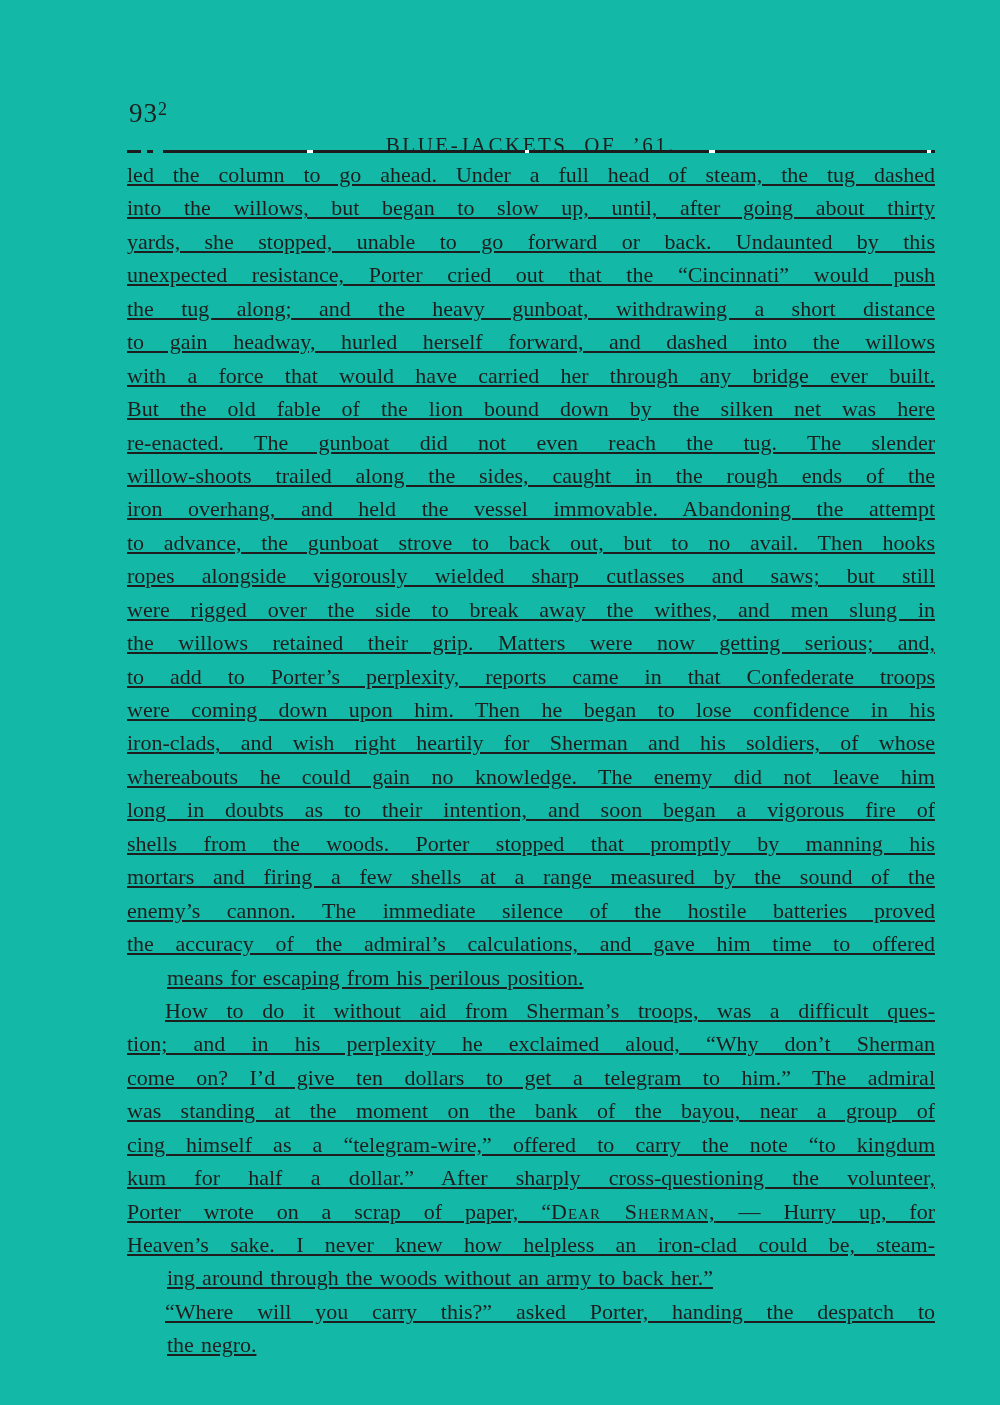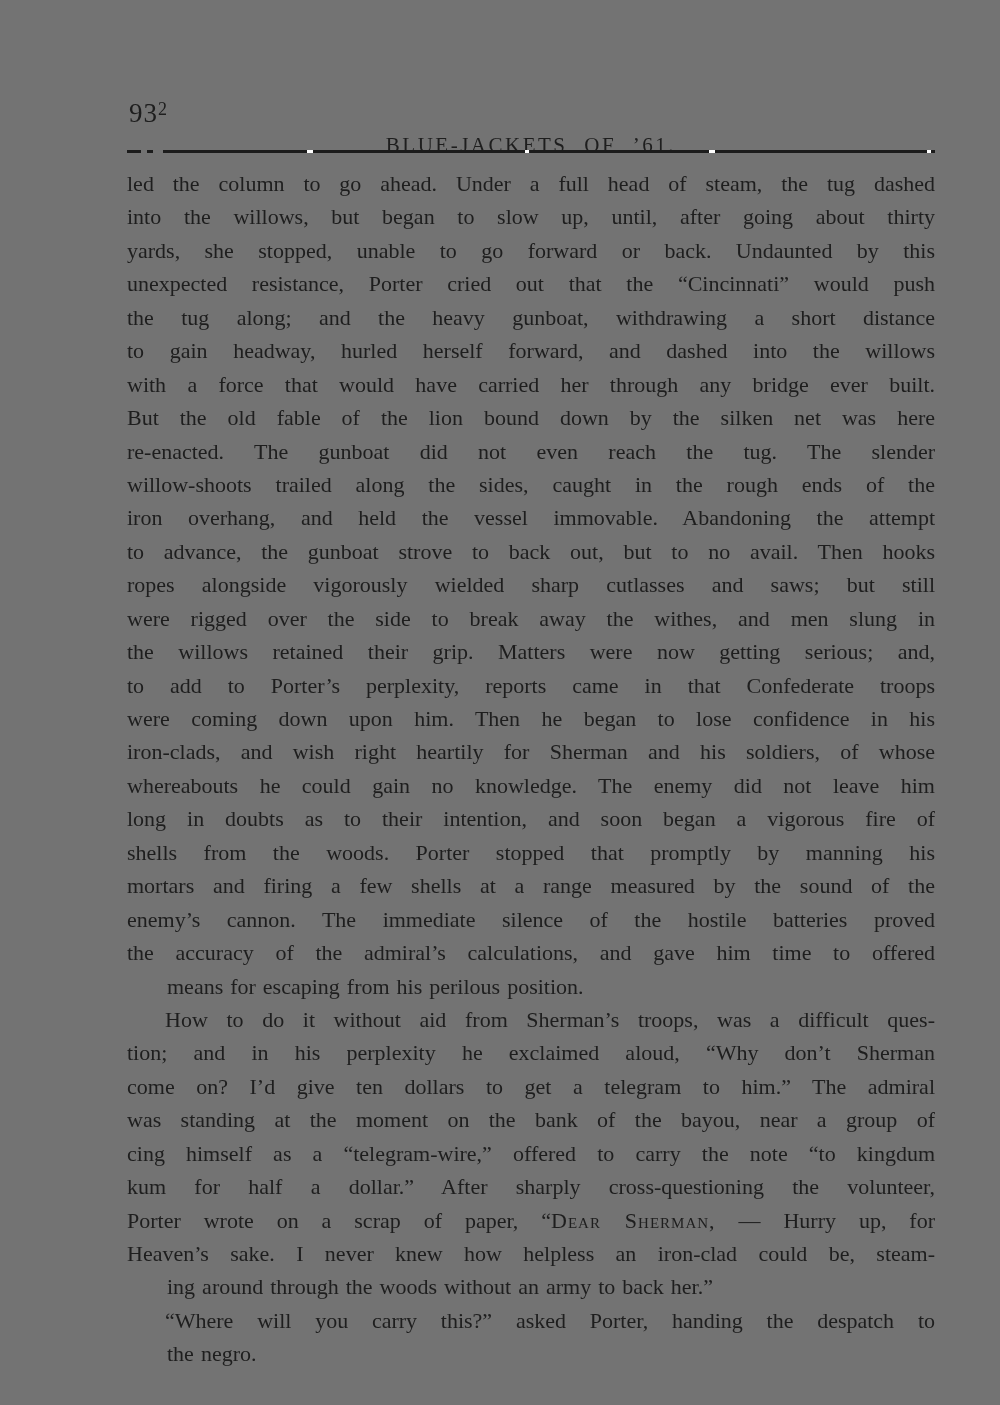--- a/index.html
+++ b/index.html
@@ -4,21 +4,21 @@
 <style>
   html, body {
     margin: 0;
     padding: 0;
     background: #e8e8e8;
   }
   .page {
     position: relative;
     width: 1000px;
     height: 1405px;
-    background: #737373;
+    background: #14b8a6;
     font-family: "Liberation Serif", "DejaVu Serif", serif;
     color: #1e1e1e;
     overflow: hidden;
   }
   .column {
     position: absolute;
     left: 127px;
     width: 808px;
   }
   .header {
@@ -56,21 +56,22 @@
   }
   .header-rule::after {
     content: "";
     position: absolute;
     left: 0; right: 0; top: 0; height: 3px;
     background: repeating-linear-gradient(90deg,
       transparent 0 180px, #fefefe 180px 186px,
       transparent 186px 398px, #fefefe 398px 402px);
   }
   .body-text {
-    top: 167px;
+    top: 158px;
+    text-decoration: underline;
   }
   .line {
     height: 33.45px;
     line-height: 33.45px;
     font-size: 22px;
     word-spacing: 1.5px;
     text-align: justify;
     text-align-last: justify;
     overflow: hidden;
     white-space: nowrap;

